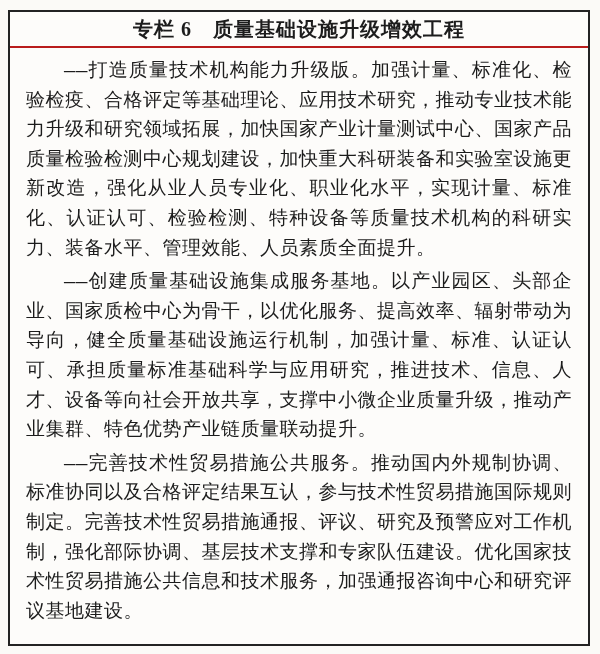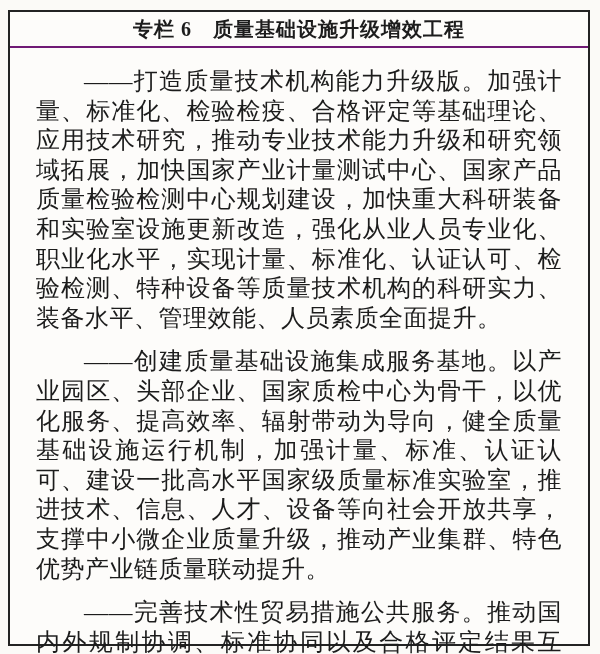--- a/index.html
+++ b/index.html
@@ -17,49 +17,50 @@
     left: 8px;
     top: 10px;
     width: 582px;
     height: 636px;
     background: #fdfcfa;
     border: 2px solid #232323;
     box-sizing: border-box;
   }
   .column-title-bar {
     height: 36px;
-    border-bottom: 2px solid #701a75;
+    border-bottom: 2px solid #b91c1c;
     display: flex;
     align-items: center;
     justify-content: center;
     box-sizing: border-box;
   }
   .column-title {
     font-size: 20px;
     font-weight: 700;
     letter-spacing: 1px;
     white-space: pre;
   }
   .column-body {
     padding: 5px 12px 6px 12px;
   }
   .column-body p {
-    margin: 14px;
-    font-size: 24px;
+    margin: 4px;
+    font-size: 19px;
     line-height: 29.6px;
     text-indent: 2em;
     text-align: justify;
     letter-spacing: 0.5px;
+    font-family: Liberation Mono, monospace;
   }
 </style>
 </head>
 <body>
 
 <div class="column-box">
   <div class="column-title-bar">
     <span class="column-title">专栏 6　质量基础设施升级增效工程</span>
   </div>
   <div class="column-body">
     <p>——打造质量技术机构能力升级版。加强计量、标准化、检验检疫、合格评定等基础理论、应用技术研究，推动专业技术能力升级和研究领域拓展，加快国家产业计量测试中心、国家产品质量检验检测中心规划建设，加快重大科研装备和实验室设施更新改造，强化从业人员专业化、职业化水平，实现计量、标准化、认证认可、检验检测、特种设备等质量技术机构的科研实力、装备水平、管理效能、人员素质全面提升。</p>
-    <p>——创建质量基础设施集成服务基地。以产业园区、头部企业、国家质检中心为骨干，以优化服务、提高效率、辐射带动为导向，健全质量基础设施运行机制，加强计量、标准、认证认可、建设一批高水平国家级质量标准实验室，推进技术、信息、人才、设备等向社会开放共享，支撑中小微企业质量升级，推动产业集群、特色优势产业链质量联动提升。</p>
+    <p>——创建质量基础设施集成服务基地。以产业园区、头部企业、国家质检中心为骨干，以优化服务、提高效率、辐射带动为导向，健全质量基础设施运行机制，加强计量、标准、认证认可、承担质量标准基础科学与应用研究，推进技术、信息、人才、设备等向社会开放共享，支撑中小微企业质量升级，推动产业集群、特色优势产业链质量联动提升。</p>
     <p>——完善技术性贸易措施公共服务。推动国内外规制协调、标准协同以及合格评定结果互认，参与技术性贸易措施国际规则制定。完善技术性贸易措施通报、评议、研究及预警应对工作机制，强化部际协调、基层技术支撑和专家队伍建设。优化国家技术性贸易措施公共信息和技术服务，加强通报咨询中心和研究评议基地建设。</p>
   </div>
 </div>
 
 </body></html>

